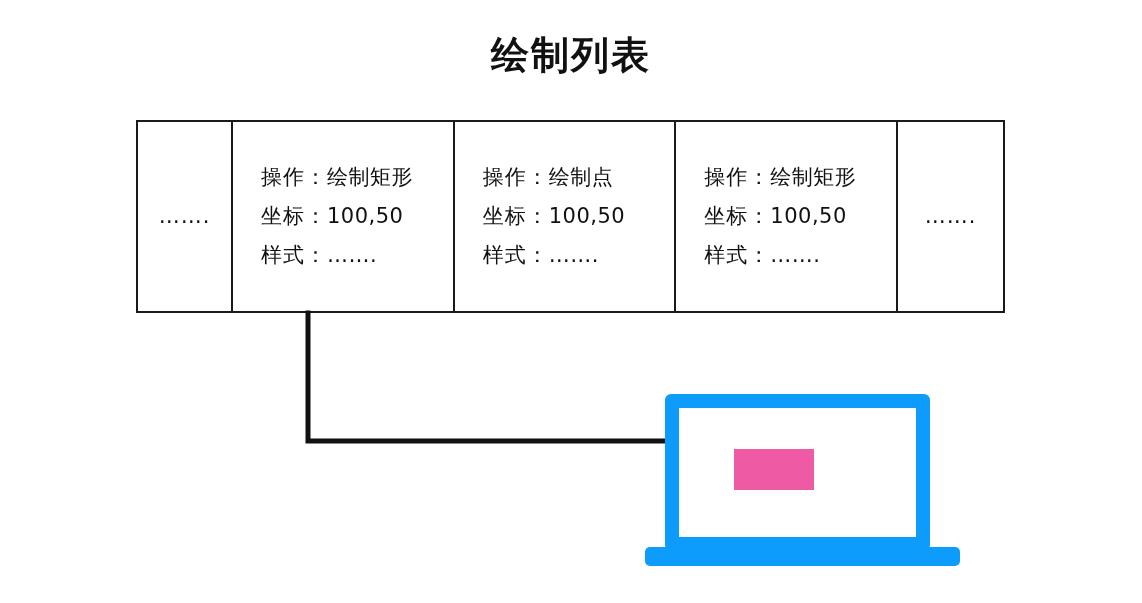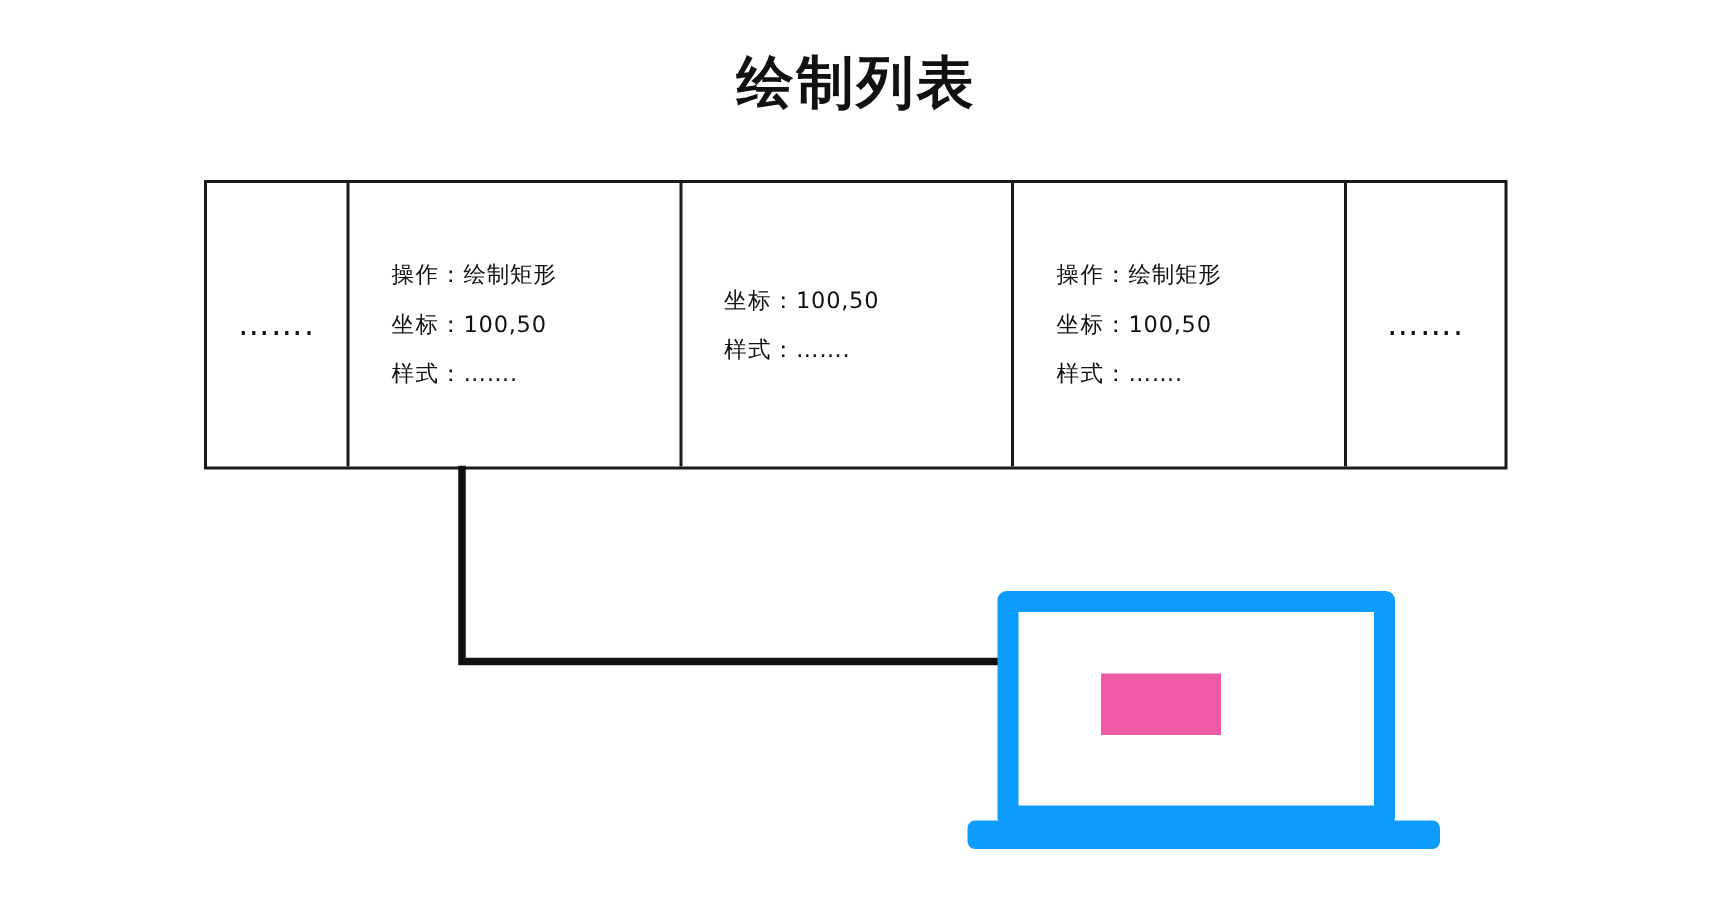--- a/index.html
+++ b/index.html
@@ -77,21 +77,21 @@
   }
 
   .cell-ellipsis {
     font-size: 21px;
     letter-spacing: 1px;
     color: #111111;
     line-height: 1;
   }
 
   .op-line {
-    font-size: 15px;
+    font-size: 21px;
     line-height: 1.0;
     color: #111111;
     white-space: nowrap;
     margin: 9px 0;
     letter-spacing: 0.5px;
   }
   .op-line .lbl { letter-spacing: 1px; }
   .op-line .val { letter-spacing: 0.5px; }
 
   
@@ -173,20 +173,23 @@
       <div class="op-line">
         <span class="lbl">坐标：</span><span class="val">100,50</span>
       </div>
       <div class="op-line">
         <span class="lbl">样式：</span><span class="val">…….</span>
       </div>
     </div>
 
     <div class="op-cell detail-cell">
       <div class="op-line">
+        <span class="lbl">操作：</span><span class="val">绘制点</span>
+      </div>
+      <div class="op-line">
         <span class="lbl">坐标：</span><span class="val">100,50</span>
       </div>
       <div class="op-line">
         <span class="lbl">样式：</span><span class="val">…….</span>
       </div>
     </div>
 
     <div class="op-cell detail-cell">
       <div class="op-line">
         <span class="lbl">操作：</span><span class="val">绘制矩形</span>

